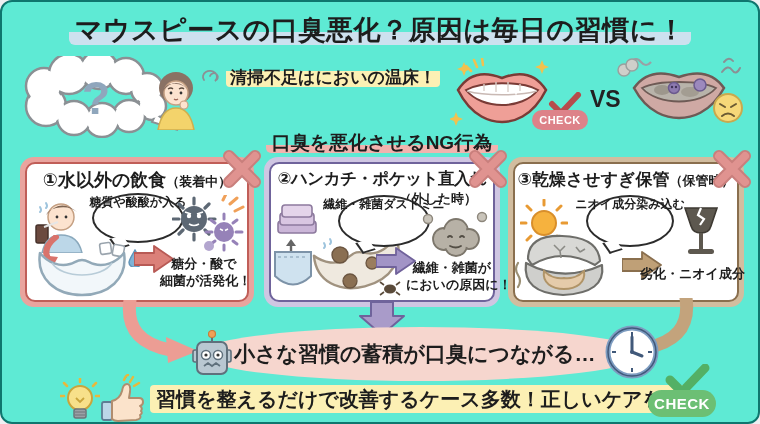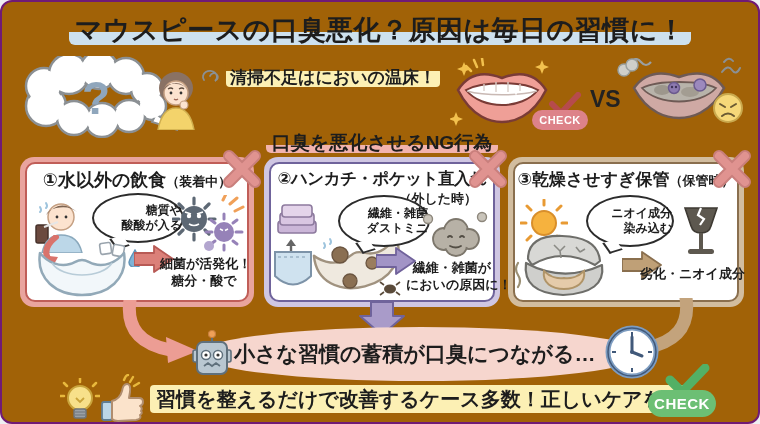--- a/index.html
+++ b/index.html
@@ -1,30 +1,30 @@
 <!DOCTYPE html>
 <html><head>
 <meta charset="utf-8">
 <style>
   html,body{margin:0;padding:0;background:#eef0f2;font-family:"Liberation Sans","DejaVu Sans",sans-serif;}
-  .canvas{position:relative;width:760px;height:424px;background:#a16207;border:2px solid #701a75;border-radius:12px;overflow:hidden;box-sizing:border-box;padding-left:44px;}
+  .canvas{position:relative;width:760px;height:424px;background:#5eead4;border:2px solid #0f766e;border-radius:12px;overflow:hidden;box-sizing:border-box;padding-left:44px;}
   .abs{position:absolute;}
   .jp{font-weight:800;color:#1d1d1d;}
   .title{font-size:27px;letter-spacing:.5px;white-space:nowrap;}
   .hl-blue{background:linear-gradient(transparent 58%, #cde1ef 58%);padding:0 6px;border-radius:6px;}
   .hl-yellow{background:linear-gradient(transparent 18%, #fcf0b4 18%);padding:0 4px;border-radius:4px;}
   .hl-pink{background:linear-gradient(transparent 62%, #f2b3ae 62%);padding:0 6px;border-radius:5px;}
   .intro-line{font-size:17px;line-height:23px;}
   .section-title{font-size:19px;}
   .panel{border-radius:14px;box-sizing:border-box;}
   .panel-inner{position:absolute;left:5px;right:5px;top:5px;bottom:5px;background:#fff;border-radius:10px;border:2.5px solid;box-sizing:border-box;}
   .panel-header{position:absolute;top:4px;left:0;right:0;text-align:center;white-space:nowrap;}
   .panel-title{font-size:18px;font-weight:800;color:#1d1d1d;text-align:center;}
   .panel-sub{font-size:13px;font-weight:800;color:#1d1d1d;}
-  .bubble{background:#fff;border:2px solid #2c2c2c;border-radius:50%;display:flex;flex-direction:column;align-items:flex-end;justify-content:center;text-align:center;box-sizing:border-box;}
+  .bubble{background:#fff;border:2px solid #2c2c2c;border-radius:50%;display:flex;flex-direction:row;align-items:flex-start;justify-content:center;text-align:center;box-sizing:border-box;}
   .bubble span{font-size:12px;font-weight:800;color:#1d1d1d;line-height:15px;white-space:nowrap;}
   .bubble::after{content:"";position:absolute;bottom:-8px;left:22%;width:11px;height:11px;background:#fff;border-right:2px solid #2c2c2c;border-bottom:2px solid #2c2c2c;transform:rotate(55deg) skewX(-18deg);}
   .result{font-size:13px;font-weight:800;text-align:center;line-height:17px;color:#1d1d1d;white-space:nowrap;}
   .pill{border-radius:999px;color:#fff;font-weight:800;display:flex;align-items:center;justify-content:center;}
   .banner-oval{background:#f6d6ce;border-radius:50%/50%;}
   .banner-text{font-size:21px;white-space:nowrap;}
   .footer-text{font-size:20px;white-space:nowrap;}
   .vs{font-size:23px;font-weight:900;color:#222;}
   .caption{font-size:14px;font-weight:800;text-align:center;color:#1d1d1d;white-space:nowrap;}
 </style>
@@ -179,22 +179,22 @@
         <circle cx="27" cy="21" r="2.2" fill="#fff"></circle>
       <path d="M13,17 l6,2 M31,17 l-6,2" stroke="#fff" stroke-width="1.6"></path>
       <path d="M17,29 q5,3 10,0" stroke="#fff" stroke-width="1.6" fill="none"></path>
       <path d="M52,24 L52,19 M61,28 L65,25 M64,37 L70,37 M61,46 L65,49 M52,50 L52,55 M43,46 L39,49 M40,37 L34,37 M43,28 L39,25" stroke="#9682b8" stroke-width="3" stroke-linecap="round"></path>
       <circle cx="52" cy="37" r="10" fill="#9682b8"></circle>
       <path d="M48,34 l3,1.5 M56,34 l-3,1.5" stroke="#fff" stroke-width="1.4"></path>
       <circle cx="37" cy="51" r="5" fill="#b3a6cf"></circle>
       <path d="M58,9 L65,3 M63,16 L71,12 M51,5 L54,-1" stroke="#f0a058" stroke-width="3" stroke-linecap="round"></path>
     </svg>
     <div class="abs result" style="left:140px;top:98px;width:88px;">
+      <div>糖分・酸で</div>
       <div>細菌が活発化！</div>
-      <div>糖分・酸で</div>
     </div>
     <svg class="abs" style="right:-8px;top:-8px;" width="40" height="40" viewBox="0 0 40 40">
       <path d="M7,7 L33,33 M33,7 L7,33" stroke="#c97f7c" stroke-width="12" stroke-linecap="round"></path>
       <path d="M7,7 L33,33 M33,7 L7,33" stroke="#e09390" stroke-width="8" stroke-linecap="round"></path>
     </svg>
   </div>
 
   <div class="abs panel" style="left:262px;top:155px;width:236px;height:150px;background:#cfc6e2;">
     <div class="panel-inner" style="border-color:#6f639b;">
       <div class="panel-header">

